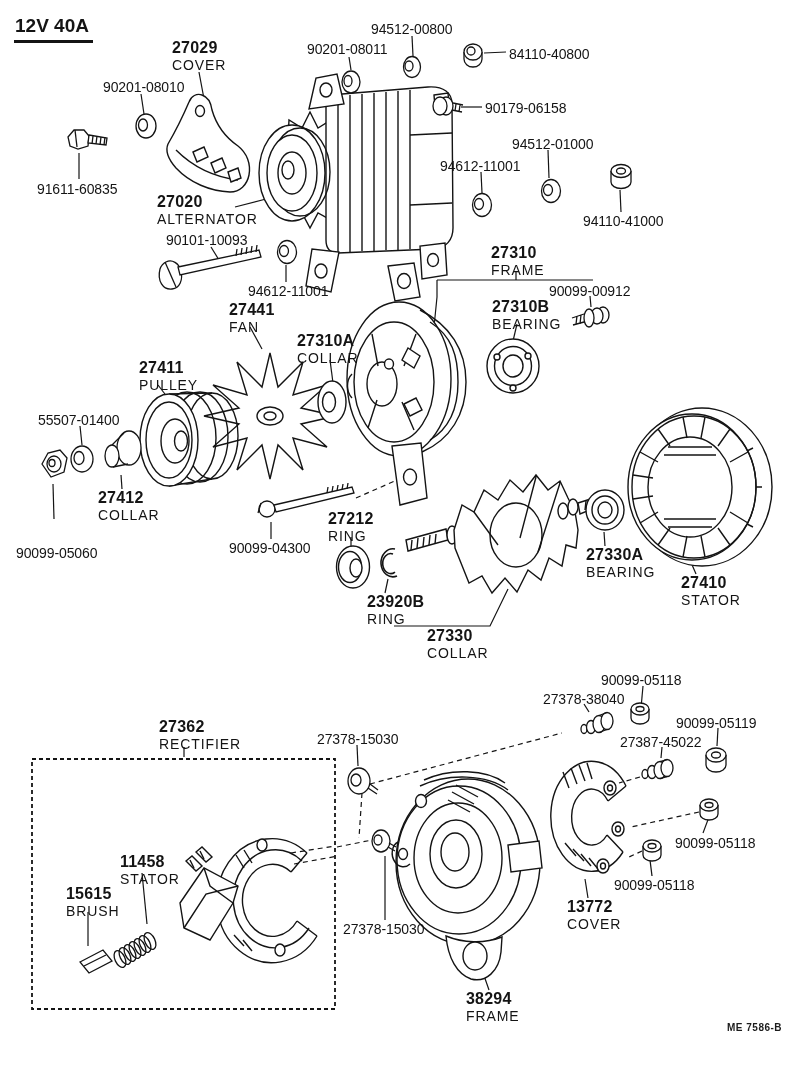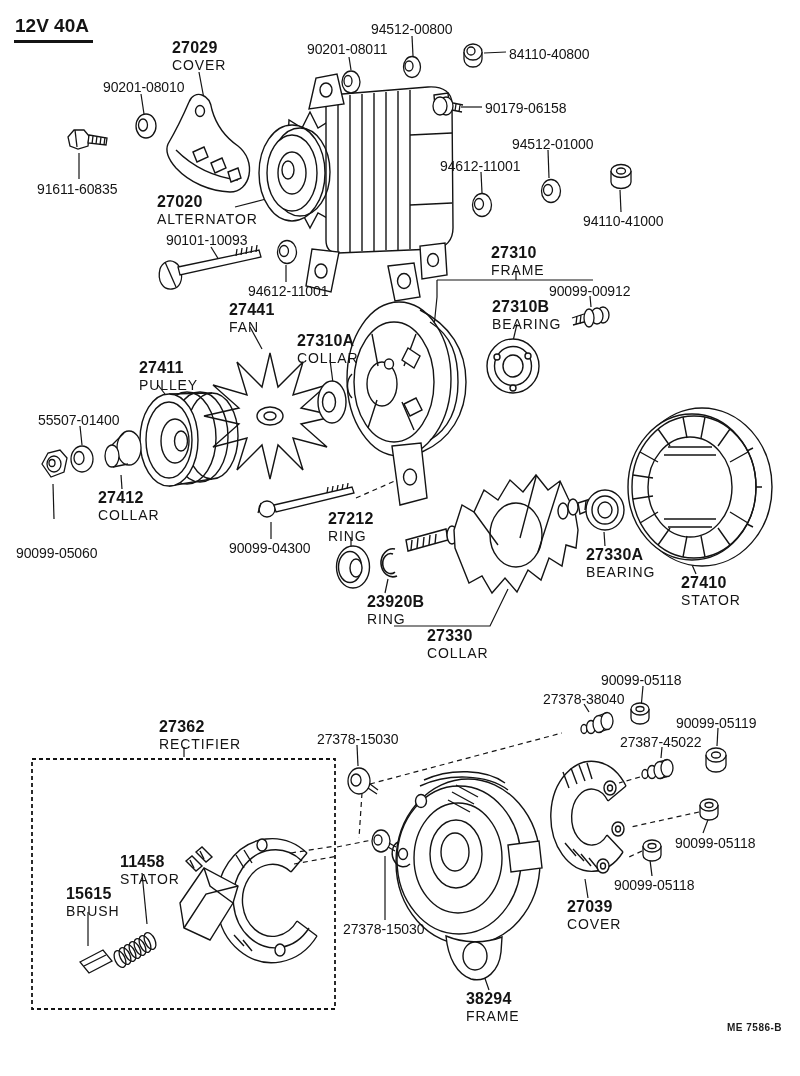--- a/index.html
+++ b/index.html
@@ -464,21 +464,21 @@
   <span class="nm">STATOR</span>
 </div>
 <div class="lbl" style="left:66px;top:886px">
   <span class="pn">15615</span>
   <span class="nm">BRUSH</span>
 </div>
 <div class="lbl" style="left:675px;top:835px"><span class="hw">90099-05118</span></div>
 <div class="lbl" style="left:614px;top:877px"><span class="hw">90099-05118</span></div>
 <div class="lbl" style="left:343px;top:921px"><span class="hw">27378-15030</span></div>
 <div class="lbl" style="left:567px;top:899px">
-  <span class="pn">27039</span>
+  <span class="pn">13772</span>
   <span class="nm">COVER</span>
 </div>
 <div class="lbl" style="left:466px;top:991px">
   <span class="pn">38294</span>
   <span class="nm">FRAME</span>
 </div>
 
 <div class="lbl code" style="left:727px;top:1023px">ME 7586-B</div>
 
 </div>

